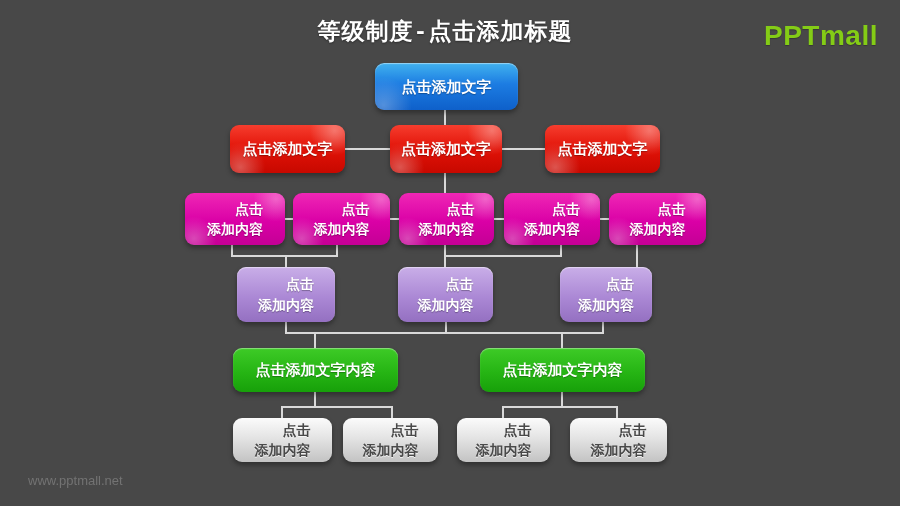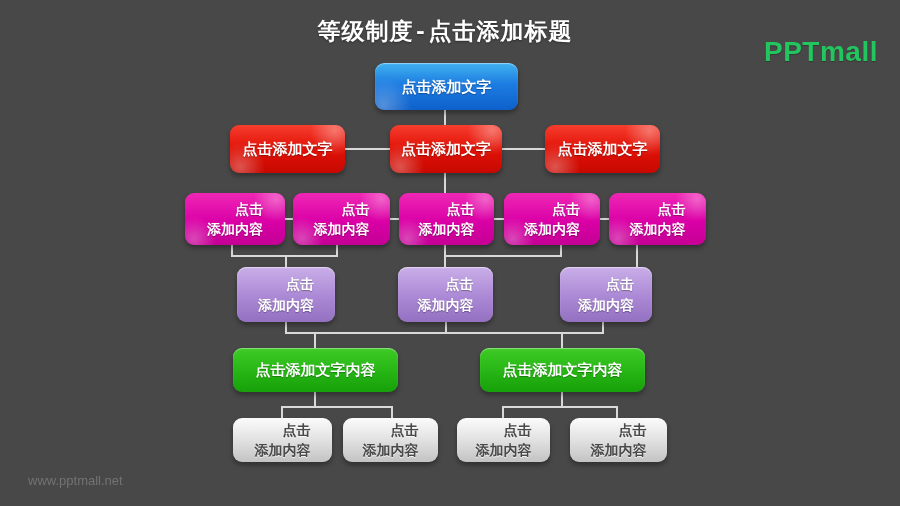--- a/index.html
+++ b/index.html
@@ -17,22 +17,22 @@
     position:absolute;left:0;right:10px;top:16px;
     text-align:center;
     color:#ffffff;
     font-size:23px;
     font-weight:bold;
     letter-spacing:1px;
     text-shadow:0 1px 2px rgba(0,0,0,.4);
     font-family:Liberation Mono, monospace;
   }
   .logo{
-    position:absolute;right:22px;top:36px;
-    color:#22c55e;
+    position:absolute;right:22px;top:20px;
+    color:#84cc16;
     font-size:28px;
     font-weight:bold;
     letter-spacing:0.5px;
     text-shadow:0 1px 1px rgba(0,0,0,.25);
   }
   .watermark{
     position:absolute;left:28px;bottom:18px;
     color:#737373;
     font-size:13px;
   }

